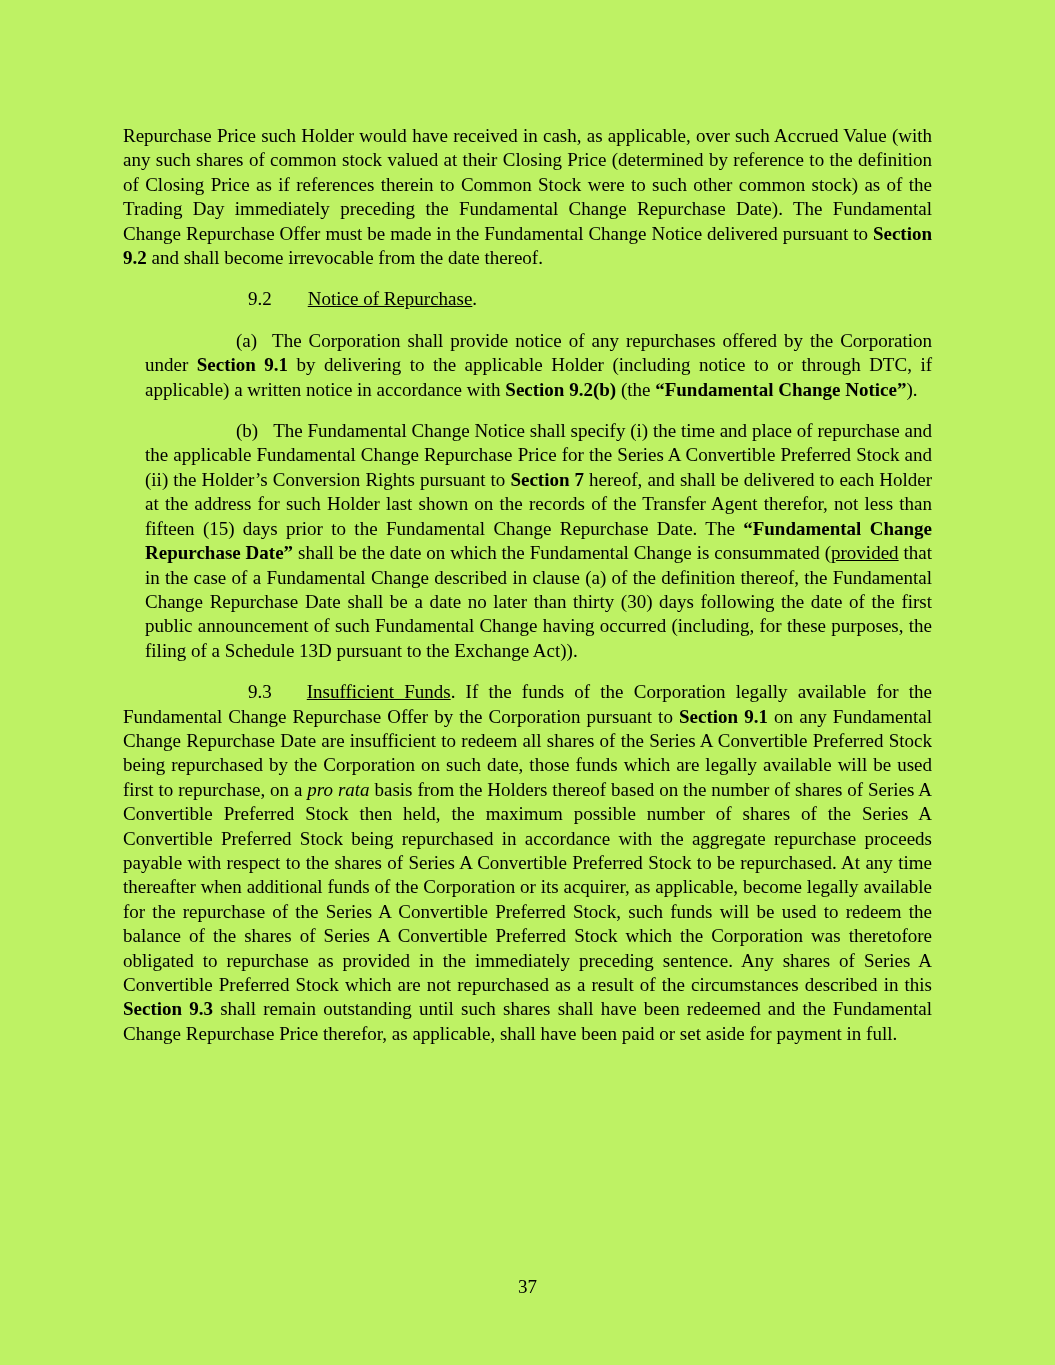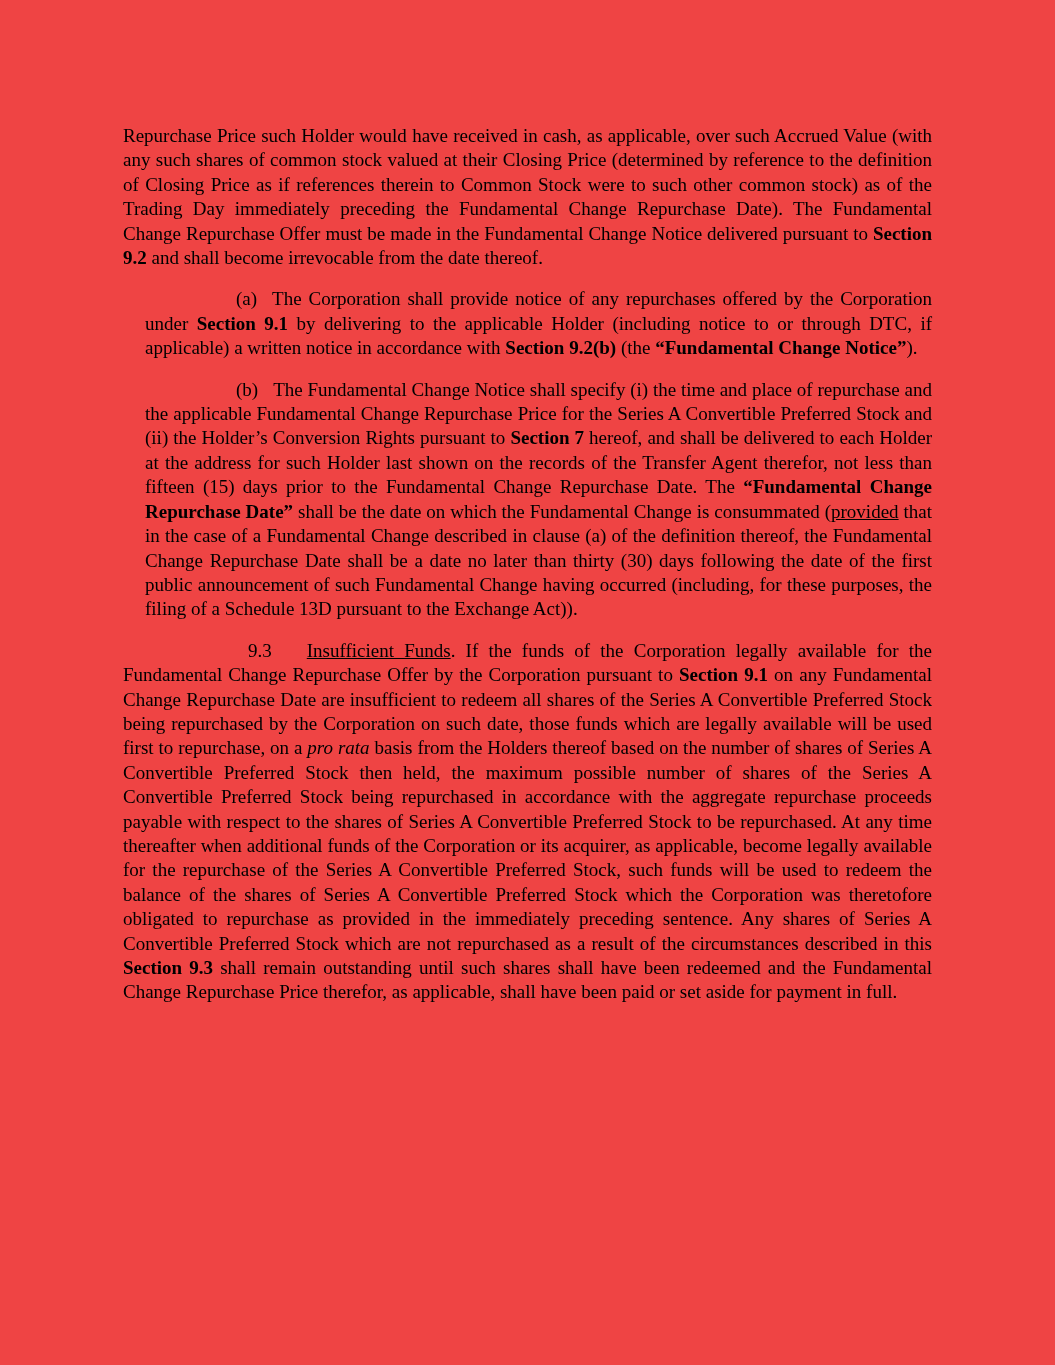--- a/index.html
+++ b/index.html
@@ -5,21 +5,21 @@
   * { margin: 0; padding: 0; box-sizing: border-box; }
   html, body {
     width: 1055px;
     background: #ffffff;
     font-family: "Liberation Serif", "DejaVu Serif", serif;
   }
   .page {
     position: relative;
     width: 1055px;
     height: 1365px;
-    background: #ef4444;
+    background: #bef264;
     color: #000000;
     overflow: hidden;
   }
   .doc {
     position: absolute;
     left: 123px;
     top: 124px;
     width: 809px;
   }
   .para {
@@ -47,17 +47,21 @@
     font-size: 19px;
     color: #000000;
   }
 </style>
 </head>
 <body>
 
 <div class="page">
   <main class="doc" id="doc">
       <p class="para body"><span class="seg">Repurchase Price such Holder would have received in cash, as applicable, over such Accrued Value (with any such shares of common stock valued at their Closing Price (determined by reference to the definition of Closing Price as if references therein to Common Stock were to such other common stock) as of the Trading Day immediately preceding the Fundamental Change Repurchase Date). The Fundamental Change Repurchase Offer must be made in the Fundamental Change Notice delivered pursuant to </span><span class="seg b">Section 9.2</span><span class="seg"> and shall become irrevocable from the date thereof.</span></p>
+      <p class="para heading"><span class="seg">9.2</span><span class="tab" style="width: 36px;"></span><span class="seg u">Notice of Repurchase</span><span class="seg">.</span></p>
       <p class="para sub"><span class="seg">(a)</span><span class="tab" style="width: 15px;"></span><span class="seg">The Corporation shall provide notice of any repurchases offered by the Corporation under </span><span class="seg b">Section 9.1</span><span class="seg"> by delivering to the applicable Holder (including notice to or through DTC, if applicable) a written notice in accordance with </span><span class="seg b">Section 9.2(b)</span><span class="seg"> (the </span><span class="seg b">“Fundamental Change Notice”</span><span class="seg">).</span></p>
       <p class="para sub"><span class="seg">(b)</span><span class="tab" style="width: 15px;"></span><span class="seg">The Fundamental Change Notice shall specify (i) the time and place of repurchase and the applicable Fundamental Change Repurchase Price for the Series A Convertible Preferred Stock and (ii) the Holder’s Conversion Rights pursuant to </span><span class="seg b">Section 7</span><span class="seg"> hereof, and shall be delivered to each Holder at the address for such Holder last shown on the records of the Transfer Agent therefor, not less than fifteen (15) days prior to the Fundamental Change Repurchase Date. The </span><span class="seg b">“Fundamental Change Repurchase Date”</span><span class="seg"> shall be the date on which the Fundamental Change is consummated (</span><span class="seg u">provided</span><span class="seg"> that in the case of a Fundamental Change described in clause (a) of the definition thereof, the Fundamental Change Repurchase Date shall be a date no later than thirty (30) days following the date of the first public announcement of such Fundamental Change having occurred (including, for these purposes, the filing of a Schedule 13D pursuant to the Exchange Act)).</span></p>
       <p class="para section"><span class="seg">9.3</span><span class="tab" style="width: 35px;"></span><span class="seg u">Insufficient Funds</span><span class="seg">. If the funds of the Corporation legally available for the Fundamental Change Repurchase Offer by the Corporation pursuant to </span><span class="seg b">Section 9.1</span><span class="seg"> on any Fundamental Change Repurchase Date are insufficient to redeem all shares of the Series A Convertible Preferred Stock being repurchased by the Corporation on such date, those funds which are legally available will be used first to repurchase, on a </span><span class="seg i">pro rata</span><span class="seg"> basis from the Holders thereof based on the number of shares of Series A Convertible Preferred Stock then held, the maximum possible number of shares of the Series A Convertible Preferred Stock being repurchased in accordance with the aggregate repurchase proceeds payable with respect to the shares of Series A Convertible Preferred Stock to be repurchased. At any time thereafter when additional funds of the Corporation or its acquirer, as applicable, become legally available for the repurchase of the Series A Convertible Preferred Stock, such funds will be used to redeem the balance of the shares of Series A Convertible Preferred Stock which the Corporation was theretofore obligated to repurchase as provided in the immediately preceding sentence. Any shares of Series A Convertible Preferred Stock which are not repurchased as a result of the circumstances described in this </span><span class="seg b">Section 9.3</span><span class="seg"> shall remain outstanding until such shares shall have been redeemed and the Fundamental Change Repurchase Price therefor, as applicable, shall have been paid or set aside for payment in full.</span></p>
     </main>
+  <footer class="footer">
+    <span class="pagenum">37</span>
+  </footer>
 </div>
 
 </body></html>

